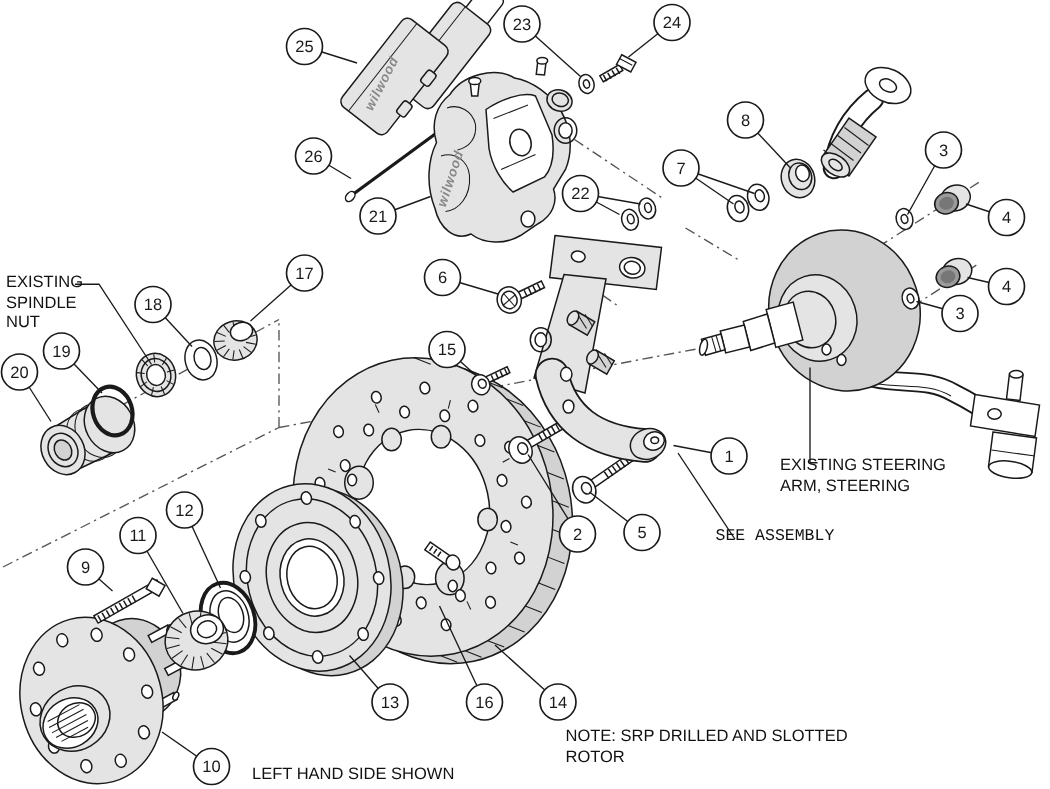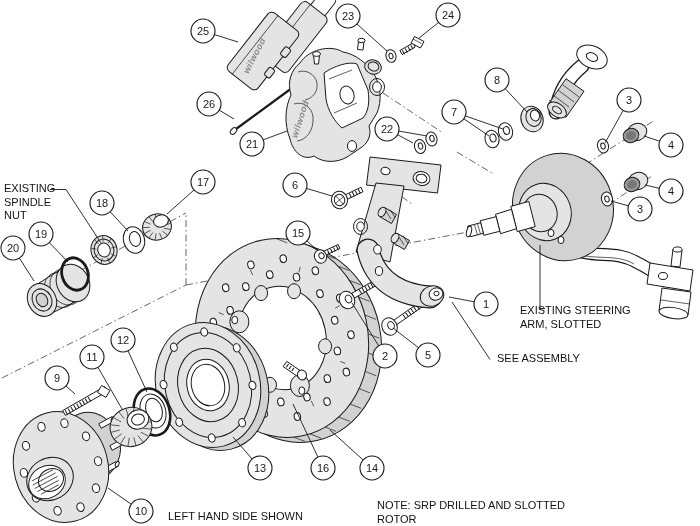--- a/index.html
+++ b/index.html
@@ -24,23 +24,23 @@
   .arc-o{stroke:var(--line);stroke-width:23;fill:none;stroke-linecap:round;}
   .arc-i{stroke:var(--part);stroke-width:20.6;fill:none;stroke-linecap:round;}
   .leader{stroke:var(--line);stroke-width:.9;fill:none;}
   .bubble-c{fill:#fff;stroke:var(--line);stroke-width:1.1;}
   .bubble-t{font:11px "Liberation Sans",sans-serif;text-anchor:middle;fill:var(--line);}
   .brand{font:italic bold 9px "Liberation Sans",sans-serif;fill:#888;text-anchor:middle;letter-spacing:.5px;}
   
   .lbl{position:absolute;font-size:11px;line-height:13.5px;color:#111;}
   #label-spindle-nut{left:4px;top:182px;width:64px;}
   #label-steering{left:520px;top:304px;width:128px;}
-  #label-assembly{left:497px;top:352px;width:110px;}
+  #label-assembly{left:477px;top:352px;width:110px;font-family:Liberation Mono, monospace;}
   #label-lhs{left:168px;top:510px;width:220px;}
-  #label-note{left:377px;top:499px;width:230px;}
+  #label-note{left:377px;top:485px;width:230px;}
 </style>
 </head>
 <body>
 
 <div class="stage">
 <svg id="art" width="700" height="526" viewBox="0 0 700 526">
 
   <g>
     <path class="dash" d="M2,378 L186,285"></path>
     <path class="dash" d="M186,285 L186,213"></path>
@@ -567,21 +567,21 @@
         <g class="bubble">
           <circle cx="209" cy="104" r="12" class="bubble-c"></circle>
           <text x="209" y="107.8" class="bubble-t">26</text>
         </g>
       </g>
     </svg>
 
 <div class="lbl" id="label-spindle-nut">EXISTING SPINDLE NUT</div>
 <div class="lbl" id="label-steering">
   <div>EXISTING STEERING</div>
-  <div>ARM, SLOTTED</div>
+  <div>ARM, STEERING</div>
 </div>
 <div class="lbl" id="label-assembly">
   <div>SEE ASSEMBLY</div>
 </div>
 <div class="lbl" id="label-lhs">LEFT HAND SIDE SHOWN</div>
 <div class="lbl" id="label-note">
   <div>NOTE: SRP DRILLED AND SLOTTED ROTOR</div>
 
 </div>
 

